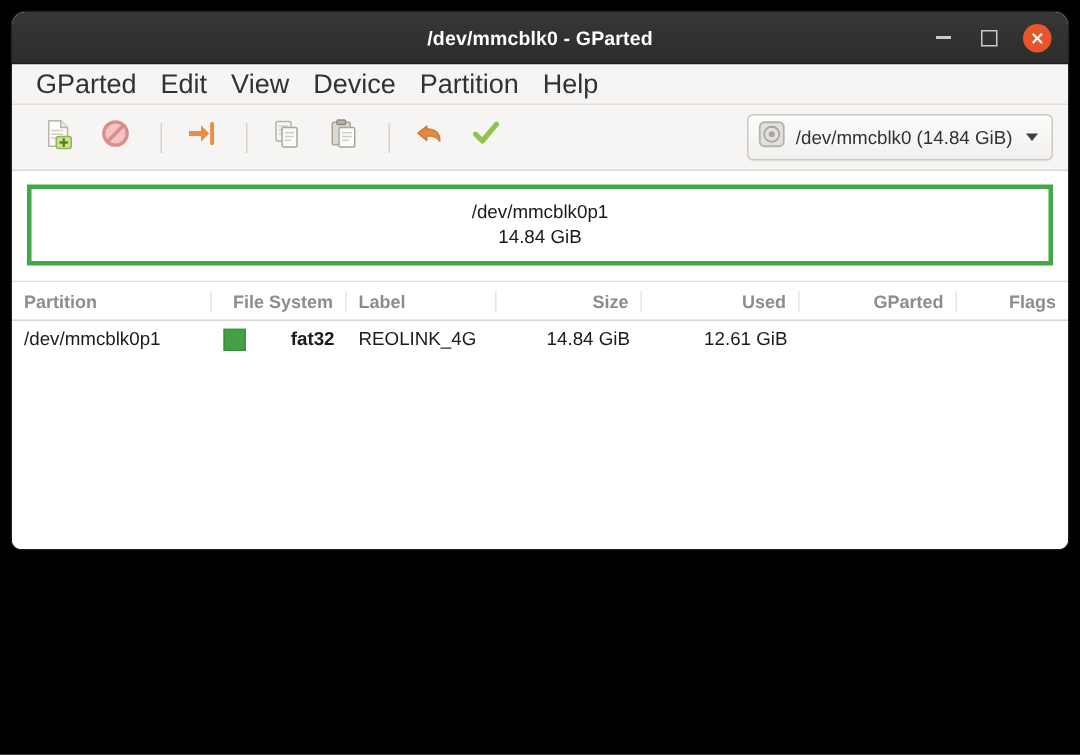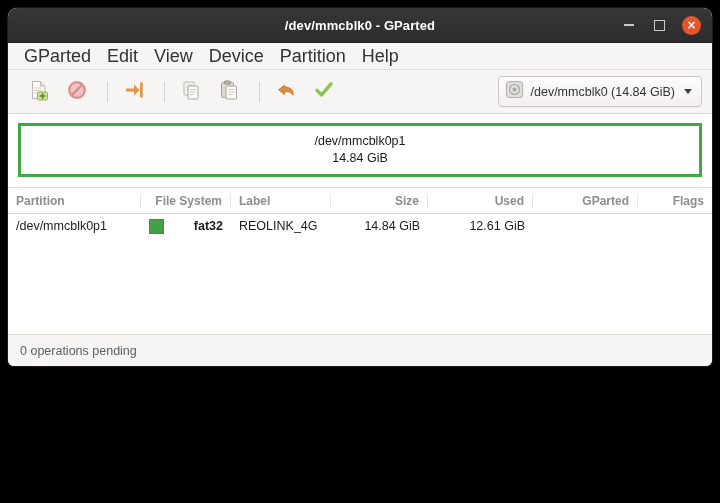--- a/index.html
+++ b/index.html
@@ -428,17 +428,14 @@
           <span class="fs-name">fat32</span>
         </span>
       </div>
       <div class="td c-label">REOLINK_4G</div>
       <div class="td c-size">14.84 GiB</div>
       <div class="td c-unused">12.61 GiB</div>
       <div class="td c-flags"></div>
     </div>
   </div>
 
-  <div class="statusbar">
-    <span class="status-text">0 operations pending</span>
-  </div>
 
 </div>
 
 </body></html>

